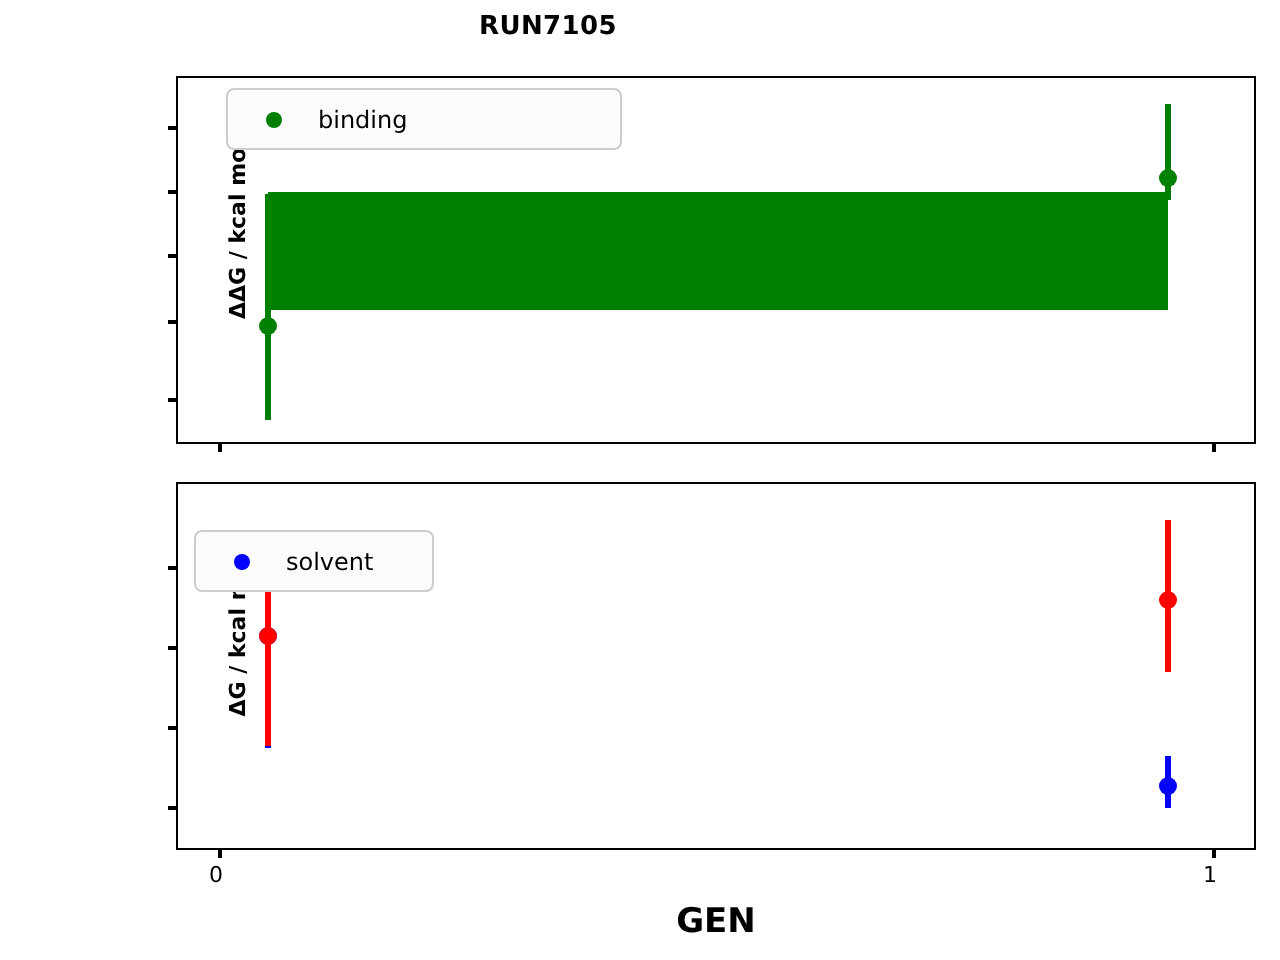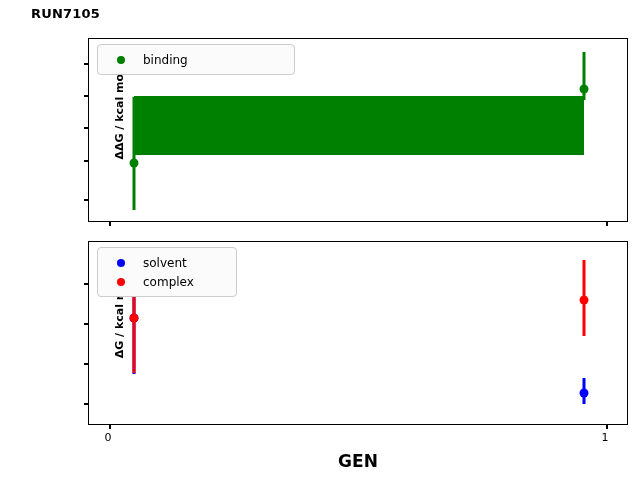--- a/index.html
+++ b/index.html
@@ -5,22 +5,22 @@
   html,body{margin:0;padding:0;}
   body{
     width:640px;height:480px;background:#ffffff;
     font-family:"DejaVu Sans","Liberation Sans",sans-serif;
     overflow:hidden;position:relative;
   }
   #figure{position:absolute;left:0;top:0;width:640px;height:480px;}
 
   
   .fig-title{
-    position:absolute;left:0;top:6px;width:548px;
-    font-size:13px;font-weight:bold;color:#000;letter-spacing:0.2px;padding-left:31px;
+    position:absolute;left:0;top:6px;width:548px;text-align:center;
+    font-size:13px;font-weight:bold;color:#000;letter-spacing:0.2px;
   }
 
   
   .axes{position:absolute;box-sizing:border-box;background:#fff;
         border:1.6px solid #000;}
   #axes-top{left:88px;top:38px;width:540px;height:184px;}
   #axes-bottom{left:88px;top:241px;width:540px;height:184px;}
 
   .plotarea{position:absolute;left:0;top:0;width:100%;height:100%;overflow:hidden;}
 
@@ -81,21 +81,21 @@
     <div class="ytick" style="top:56px;"></div>
     <div class="ytick" style="top:88px;"></div>
     <div class="ytick" style="top:121px;"></div>
     <div class="ytick" style="top:160px;"></div>
 
     <div class="xtick" style="left:20px;"></div>
     <div class="xtick" style="left:517px;"></div>
 
     <div class="ylabel" id="ylabel-top">ΔΔG / kcal mol⁻¹</div>
 
-    <div class="legend" style="left:8px;top:5px;width:198px;text-align:right;">
+    <div class="legend" style="left:24px;top:5px;width:198px;text-align:right;">
       <div class="legend-row">
         <span class="legend-key">
           <span class="key-dot" style="background:#008000;"></span>
         </span>
         <span class="legend-label">binding</span>
       </div>
     </div>
   </div>
 
   <div class="axes" id="axes-bottom">
@@ -114,32 +114,26 @@
     <div class="ytick" style="top:41px;"></div>
     <div class="ytick" style="top:81px;"></div>
     <div class="ytick" style="top:121px;"></div>
     <div class="ytick" style="top:161px;"></div>
 
     <div class="xtick" style="left:20px;"></div>
     <div class="xtick" style="left:517px;"></div>
 
     <div class="ylabel" id="ylabel-bottom">ΔG / kcal mol⁻¹</div>
 
-    <div class="legend" style="left:8px;top:5px;width:140px;">
+    <div class="legend" style="left:8px;top:23px;width:120px;">
       <div class="legend-row">
         <span class="legend-key">
           <span class="key-dot" style="background:#0000ff;"></span>
         </span>
         <span class="legend-label">solvent</span>
-      </div>
-      <div class="legend-row">
-        <span class="legend-key">
-          <span class="key-dot" style="background:#ff0000;"></span>
-        </span>
-        <span class="legend-label">complex</span>
       </div>
     </div>
   </div>
 
   <div class="xticklabel" style="left:108px;">0</div>
   <div class="xticklabel" style="left:605px;">1</div>
   <div class="xlabel">GEN</div>
 
 </div>
 

